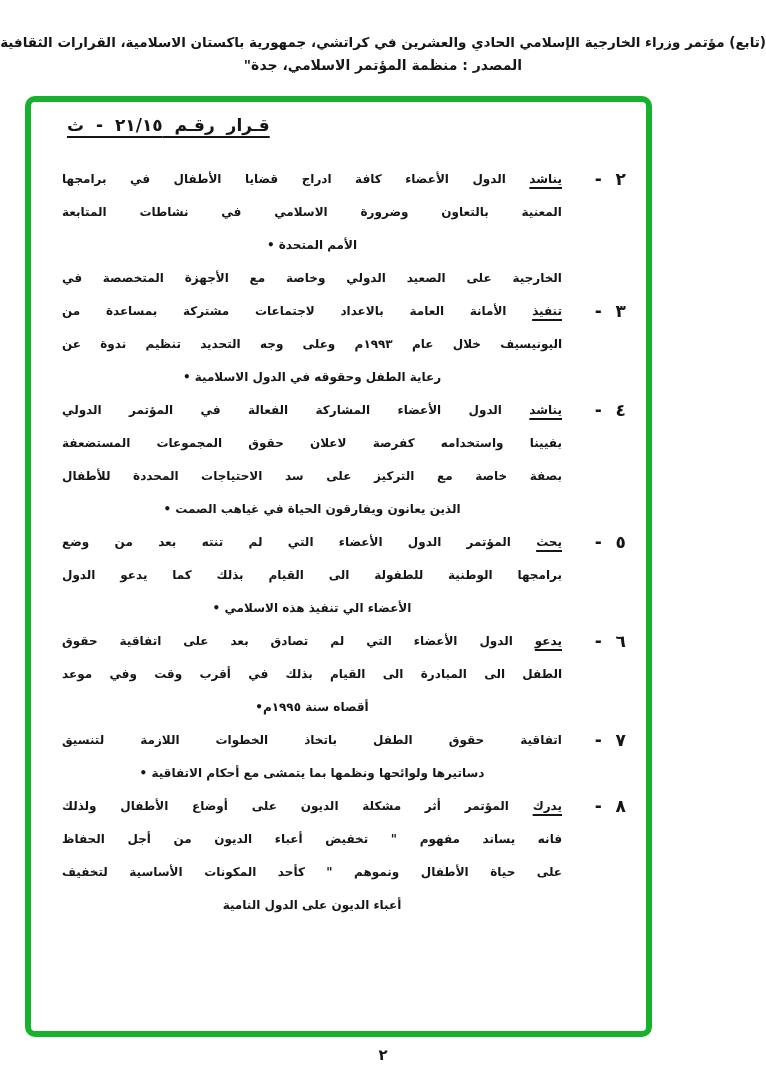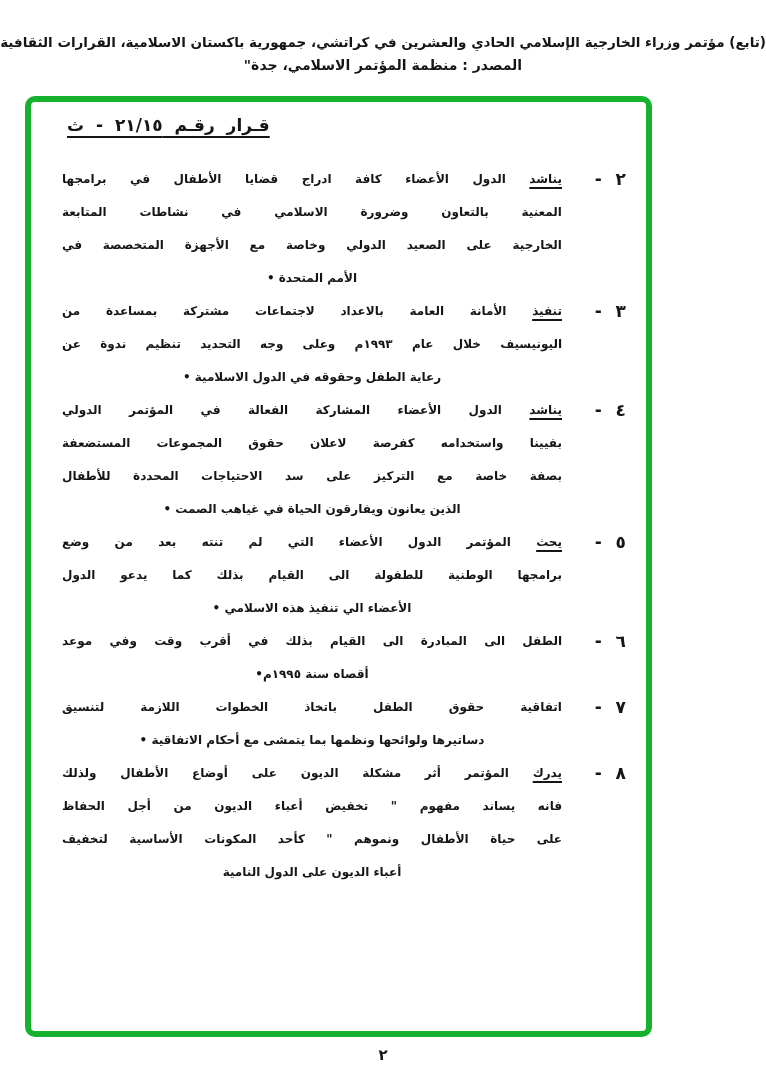--- a/index.html
+++ b/index.html
@@ -72,22 +72,22 @@
   <div class="title-row">
     <span class="doc-title">قـرار رقـم ٢١/١٥ - ث</span>
   </div>
   <div class="content">
 
   <div class="item">
         <div class="num">٢ -</div>
         <div class="body">
           <div class="line"><span class="lead">يناشد</span> الدول الأعضاء كافة ادراج قضايا الأطفال في برامجها</div>
           <div class="line">المعنية بالتعاون وضرورة الاسلامي في نشاطات المتابعة</div>
+          <div class="line last">الأمم المتحدة •</div>
           <div class="line">الخارجية على الصعيد الدولي وخاصة مع الأجهزة المتخصصة في</div>
-          <div class="line last">الأمم المتحدة •</div>
         </div>
       </div>
       <div class="item">
         <div class="num">٣ -</div>
         <div class="body">
           <div class="line"><span class="lead">تنفيذ</span> الأمانة العامة بالاعداد لاجتماعات مشتركة بمساعدة من</div>
           <div class="line">اليونيسيف خلال عام ١٩٩٣م وعلى وجه التحديد تنظيم ندوة عن</div>
           <div class="line last">رعاية الطفل وحقوقه في الدول الاسلامية •</div>
         </div>
       </div>
@@ -104,20 +104,21 @@
         <div class="num">٥ -</div>
         <div class="body">
           <div class="line"><span class="lead">يحث</span> المؤتمر الدول الأعضاء التي لم تنته بعد من وضع</div>
           <div class="line">برامجها الوطنية للطفولة الى القيام بذلك كما يدعو الدول</div>
           <div class="line last">الأعضاء الي تنفيذ هذه الاسلامي •</div>
         </div>
       </div>
       <div class="item">
         <div class="num">٦ -</div>
         <div class="body">
+          <div class="line"><span class="lead">يدعو</span> الدول الأعضاء التي لم تصادق بعد على اتفاقية حقوق</div>
           <div class="line">الطفل الى المبادرة الى القيام بذلك في أقرب وقت وفي موعد</div>
           <div class="line last">أقصاه سنة ١٩٩٥م•</div>
         </div>
       </div>
       <div class="item">
         <div class="num">٧ -</div>
         <div class="body">
           <div class="line">اتفاقية حقوق الطفل باتخاذ الخطوات اللازمة لتنسيق</div>
           <div class="line last">دساتيرها ولوائحها ونظمها بما يتمشى مع أحكام الاتفاقية •</div>
         </div>

